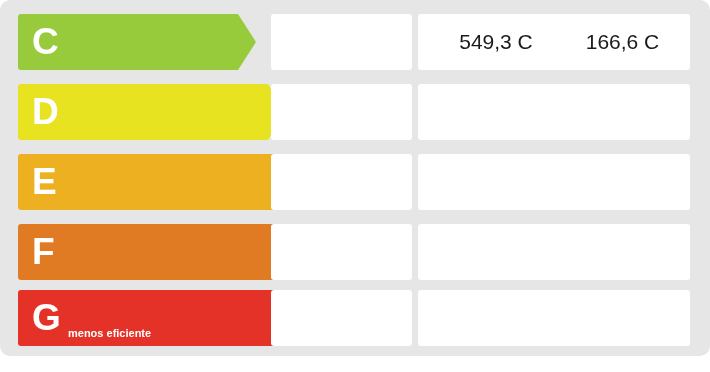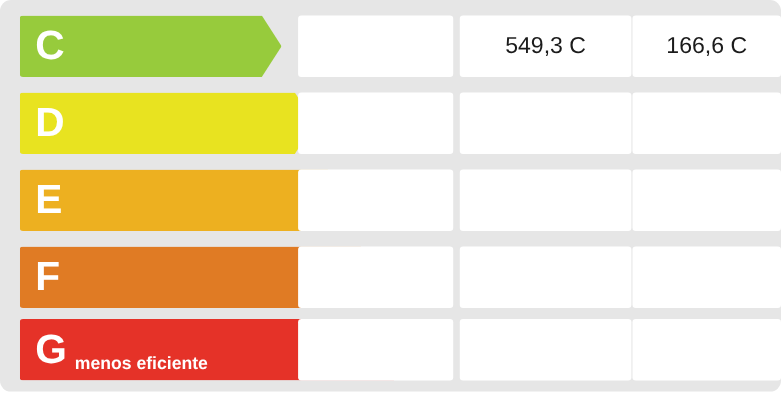--- a/index.html
+++ b/index.html
@@ -53,40 +53,40 @@
     font-weight: bold;
     line-height: 1;
     letter-spacing: -0.5px;
   }
 
   .band-note {
     position: absolute;
     left: 50px;
     bottom: 7px;
     color: #ffffff;
-    font-size: 16px;
+    font-size: 11px;
     font-weight: bold;
     line-height: 1;
     white-space: nowrap;
   }
 
   
   .value-cell {
     position: absolute;
     top: 0;
     height: 56px;
     background: #ffffff;
     border-radius: 3px;
     display: flex;
     align-items: center;
     justify-content: center;
   }
   .cell-a { left: 271px; width: 141px; }
   .cell-b { left: 418px; width: 156px; }
-  .cell-c { left: 555px; width: 135px; margin-left: 20px; }
+  .cell-c { left: 555px; width: 135px; }
 
   .value-text {
     font-size: 21px;
     color: #1b1b1b;
     font-family: "Liberation Sans", sans-serif;
     white-space: nowrap;
   }
 </style>
 </head>
 <body>

